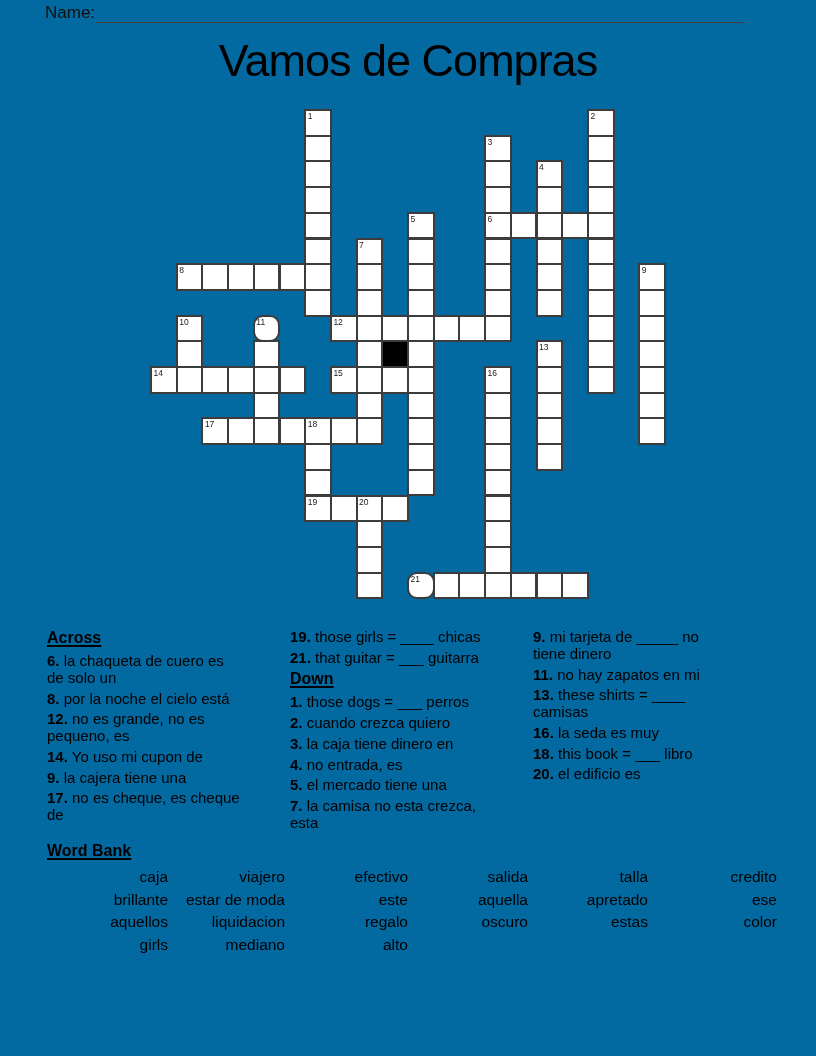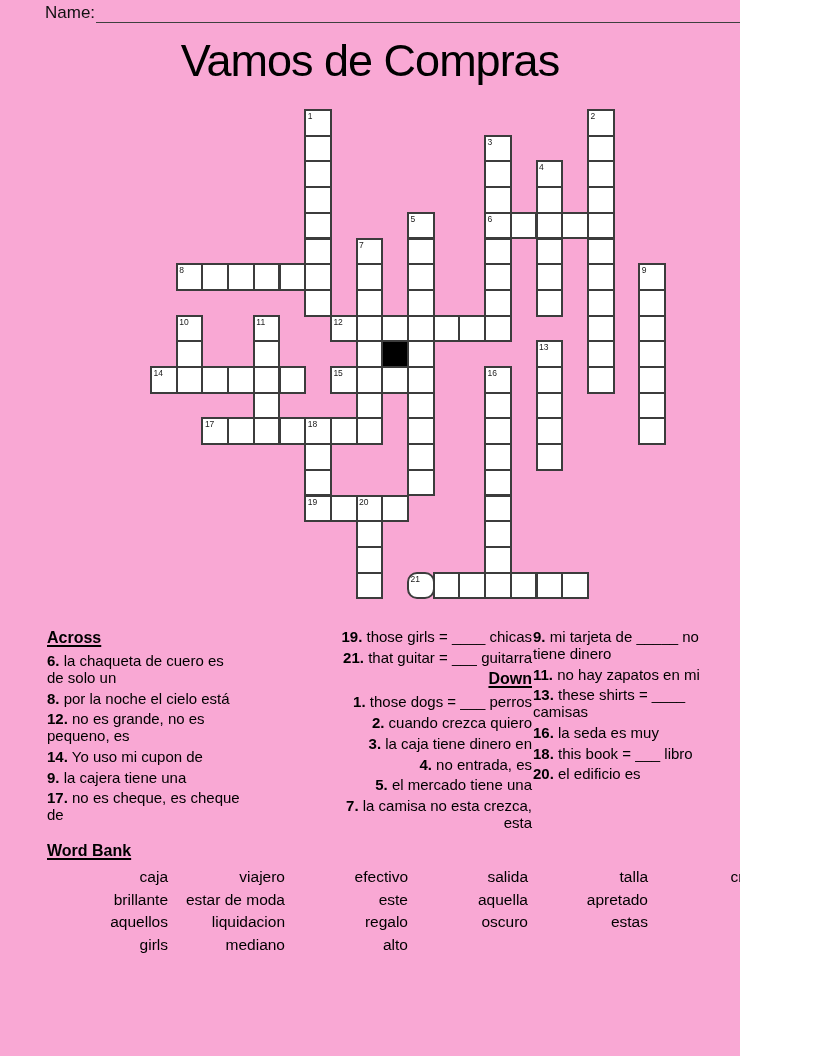--- a/index.html
+++ b/index.html
@@ -1,37 +1,37 @@
 <!DOCTYPE html>
 <html><head>
 <meta charset="utf-8">
 <style>
   html,body { margin:0; padding:0; background:#fff; }
   .sheet {
-    position:relative; width:740px; height:1056px; background:#f9a8d4;
+    position:relative; width:816px; height:1056px; background:#0369a1;
     font-family:"Liberation Sans","DejaVu Sans",sans-serif; color:#000;
     overflow:hidden;
   }
   .name-label { position:absolute; left:45px; top:3px; font-size:17px; color:#111; }
   .name-line  { position:absolute; left:96px; top:2px; width:649px; height:20px;
                 border-bottom:1.7px solid #3f3f3f; }
   .title { position:absolute; left:0; top:35px; width:100%; text-align:center;
            font-size:45px; font-weight:400; letter-spacing:-1px; }
 
   
   #grid { position:absolute; left:0; top:0; }
   .cell { position:absolute; width:27.7px; height:27.7px; box-sizing:border-box;
           border:2px solid #3c3c3c; background:#fff; }
   .cell.black { background:#000; }
   .cnum { position:absolute; top:0px; left:1.5px; font-size:8.5px; line-height:10px; color:#1a1a1a; }
 
   
   .clue-col { position:absolute; top:629px; }
   #clue-col-1 { left:47px;  width:242px; }
-  #clue-col-2 { left:290px; width:242px;text-align:right; }
+  #clue-col-2 { left:290px; width:242px; }
   #clue-col-3 { left:533px; width:252px; }
   .sec-header { font-size:16px; font-weight:bold; margin:0 0 6px 0;
                 text-decoration:underline; text-underline-offset:2px; text-decoration-thickness:1.5px; }
   #clue-col-2 .sec-header { margin-top:2px; }
   .clue { font-size:15px; line-height:16.9px; margin:0 0 3.8px 0; }
   .clue .ct { white-space:pre-line; }
   .clue .cn { font-weight:bold; }
 
   
   .wb-header { position:absolute; left:47px; top:842px; font-size:16px; font-weight:bold;
@@ -131,21 +131,21 @@
       <div class="cell" style="left: 638.3px; top: 314.6px;"></div>
       <div class="cell" style="left: 638.3px; top: 340.3px;"></div>
       <div class="cell" style="left: 638.3px; top: 366px;"></div>
       <div class="cell" style="left: 638.3px; top: 391.7px;"></div>
       <div class="cell" style="left: 638.3px; top: 417.4px;"></div>
       <div class="cell" style="left: 175.7px; top: 314.6px;">
         <span class="cnum">10</span>
       </div>
       <div class="cell" style="left: 175.7px; top: 340.3px;"></div>
       <div class="cell" style="left: 175.7px; top: 366px;"></div>
-      <div class="cell" style="left: 252.8px; top: 314.6px;">
+      <div class="cell" style="left: 252.8px; top: 314.6px; border-radius: 10px;">
         <span class="cnum">11</span>
       </div>
       <div class="cell" style="left: 252.8px; top: 340.3px;"></div>
       <div class="cell" style="left: 252.8px; top: 366px;"></div>
       <div class="cell" style="left: 252.8px; top: 391.7px;"></div>
       <div class="cell" style="left: 252.8px; top: 417.4px;"></div>
       <div class="cell" style="left: 329.9px; top: 314.6px;">
         <span class="cnum">12</span>
       </div>
       <div class="cell" style="left: 381.3px; top: 314.6px;"></div>

